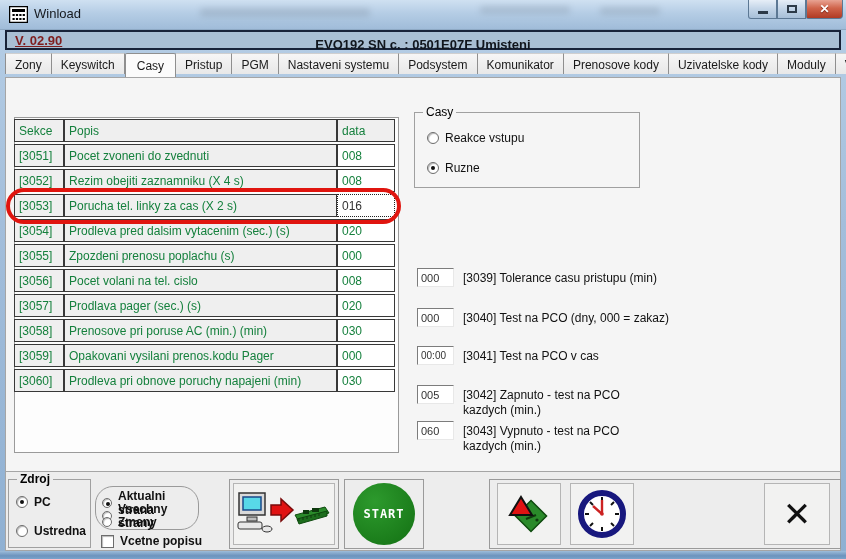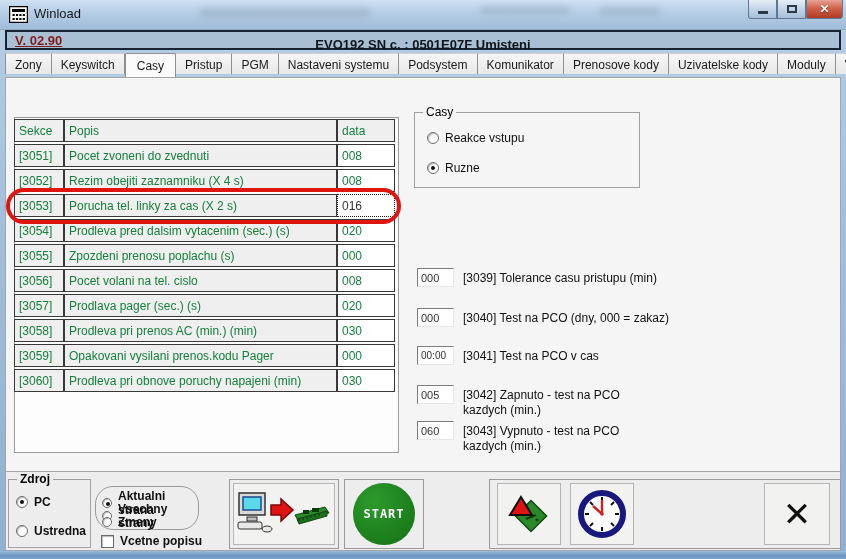--- a/index.html
+++ b/index.html
@@ -223,21 +223,21 @@
         <td class="cellP">Pocet volani na tel. cislo</td>
         <td class="cellD">008</td>
       </tr>
       <tr>
         <td class="cellS">[3057]</td>
         <td class="cellP">Prodlava pager (sec.) (s)</td>
         <td class="cellD">020</td>
       </tr>
       <tr>
         <td class="cellS">[3058]</td>
-        <td class="cellP">Prodleva pri prenos AC (min.) (min)</td>
+        <td class="cellP">Prenosove pri poruse AC (min.) (min)</td>
         <td class="cellD">030</td>
       </tr>
       <tr>
         <td class="cellS">[3059]</td>
         <td class="cellP">Opakovani vysilani prenos.kodu Pager</td>
         <td class="cellD">000</td>
       </tr>
       <tr>
         <td class="cellS">[3060]</td>
         <td class="cellP">Prodleva pri obnove poruchy napajeni (min)</td>

